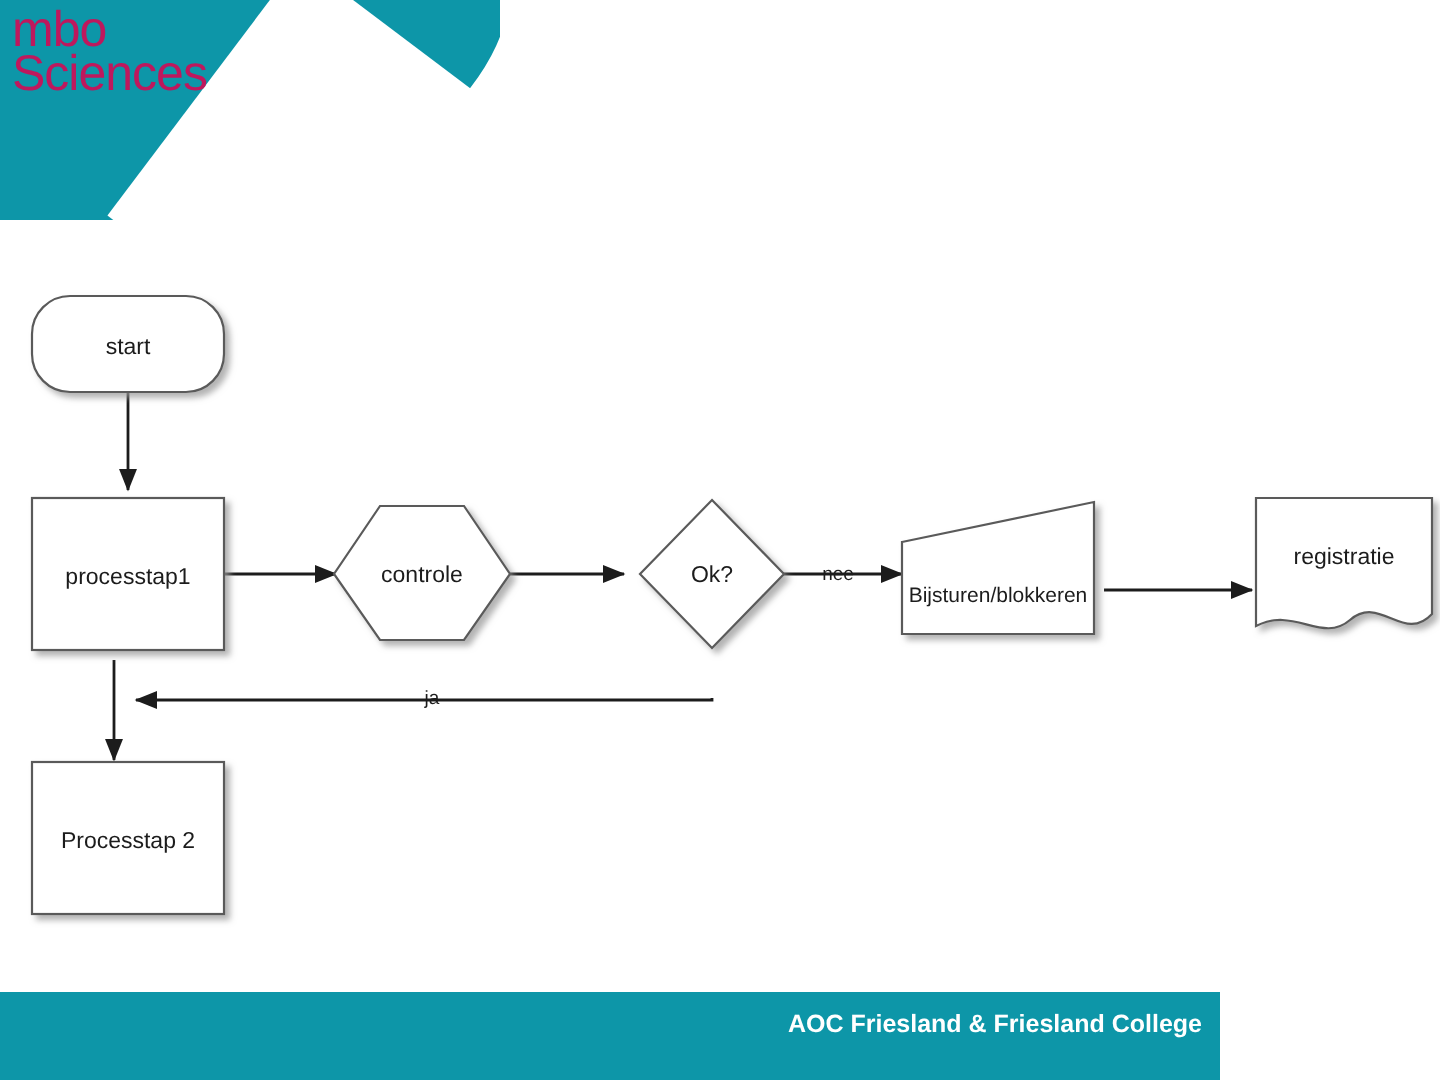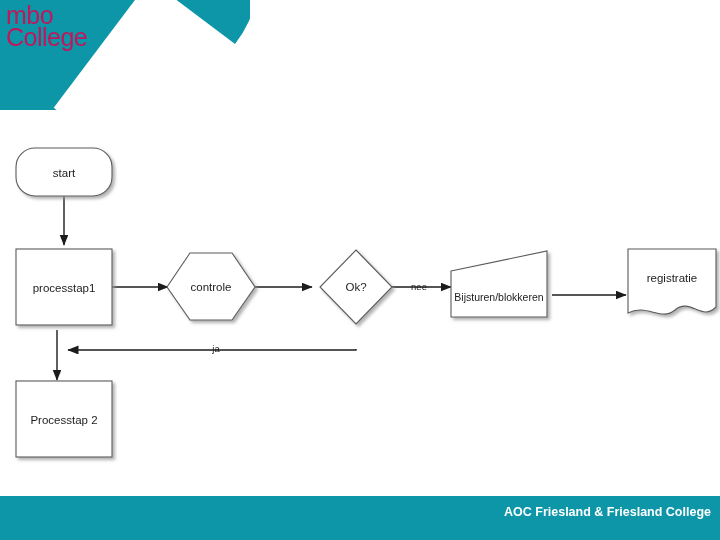--- a/index.html
+++ b/index.html
@@ -69,21 +69,21 @@
     font-size: 25px;
     letter-spacing: -0.5px;
     margin-top: -3px;
   }
 
   
   .footer-bar {
     position: absolute;
     left: 0;
     bottom: 0;
-    width: 720px;
+    width: 610px;
     height: 44px;
     background: #0d96a8;
   }
   .footer-bar .footer-text {
     position: absolute;
     right: 9px;
     top: 9px;
     color: #ffffff;
     font-size: 12.5px;
     font-weight: bold;
@@ -113,21 +113,21 @@
 </style>
 </head>
 <body>
 
 <div class="corner-banner">
   <div class="teal-shape"></div>
   <div class="white-slice"></div>
 </div>
 <div class="brand">
   <span class="brand-line1">mbo</span>
-  <span class="brand-line3">College</span>
+  <span class="brand-line3">Sciences</span>
 </div>
 
 <div class="flow-canvas">
 <svg width="720" height="500" viewBox="0 0 720 500" xmlns="http://www.w3.org/2000/svg">
   <defs>
     <marker id="arrow" markerWidth="9" markerHeight="9" refX="7.5" refY="3.2" orient="auto" markerUnits="strokeWidth">
       <path d="M0,0 L8,3.2 L0,6.4 z" fill="#1c1c1c"></path>
     </marker>
     <filter id="shadow" x="-30%" y="-30%" width="180%" height="180%">
       <feDropShadow dx="2.5" dy="2.5" stdDeviation="1.6" flood-color="#9a9a9a" flood-opacity="0.75"></feDropShadow>

